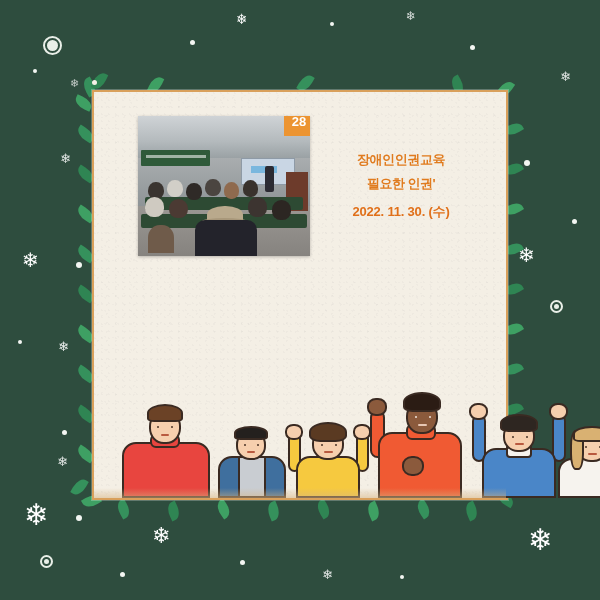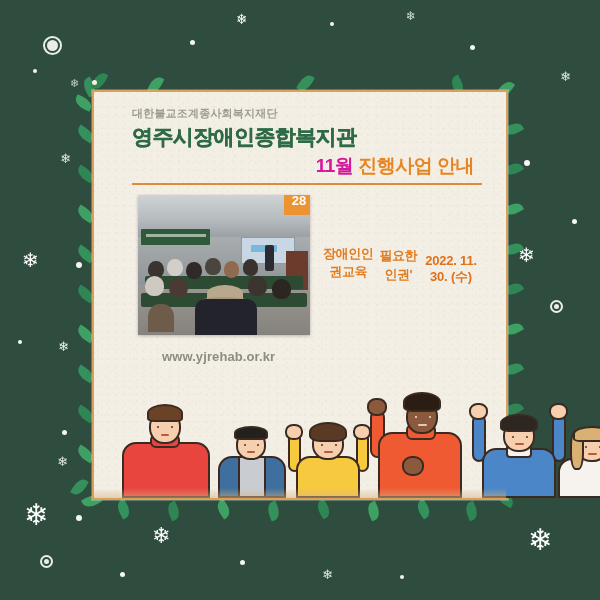--- a/index.html
+++ b/index.html
@@ -75,21 +75,21 @@
   .row-seat{position:absolute;background:#2d4a33;border-radius:2px;}
   .head{position:absolute;border-radius:50% 50% 45% 45%;}
   .ph-hat{left:40%;top:64%;width:21%;height:13%;background:#b9a98c;border-radius:48% 48% 22% 22%;}
   .ph-hat:after{content:"";position:absolute;left:-12%;top:66%;width:124%;height:38%;
      background:#a8977a;border-radius:50%;}
   .ph-coat{left:33%;top:74%;width:36%;height:26%;background:#23232b;border-radius:10px 10px 0 0;}
   .badge{position:absolute;right:-4px;top:-10px;width:30px;height:30px;background:#ec9431;
      color:#fff;font-size:13px;font-weight:900;display:flex;align-items:center;justify-content:center;}
 
   
-  .info{flex:1;display:flex;flex-direction:row;align-items:center;justify-content:center;
+  .info{flex:1;display:flex;flex-direction:column;align-items:center;justify-content:center;
         padding:0 6px 0 10px;text-align:center;}
   .info-title{font-size:13px;font-weight:900;color:#e07b1e;letter-spacing:-.4px;margin-bottom:5px;}
   .info-q1{font-size:13px;font-weight:900;color:#e07b1e;letter-spacing:-.5px;line-height:1.5;}
   .info-q2{font-size:13px;font-weight:900;color:#e07b1e;letter-spacing:-.5px;line-height:1.5;}
   .info-date{font-size:13px;font-weight:900;color:#e0701a;margin-top:9px;letter-spacing:-.2px;}
 
   
   .url{font-size:13px;color:#8c8c86;font-weight:700;margin:14px 0 0 50px;letter-spacing:.1px;}
 
   
@@ -194,29 +194,20 @@
 
     <div class="leaf l3" style="left:150px;top:76px;transform:rotate(-155deg);"></div>
     <div class="leaf" style="left:300px;top:74px;transform:rotate(-150deg);"></div>
     <div class="leaf l2" style="left:452px;top:76px;transform:rotate(150deg);"></div>
     <div class="leaf l3" style="left:500px;top:80px;transform:rotate(35deg);"></div>
   </div>
 
   <div class="card">
     <div class="card-inner">
 
-      <div>
-        <div class="org">대한불교조계종사회복지재단</div>
-        <div class="center-name">영주시장애인종합복지관</div>
-        <div class="headline-row">
-          <span class="hl-month">11월</span>
-          <span class="hl-rest">진행사업 안내</span>
-        </div>
-        <div class="divider"></div>
-      </div>
 
       <div class="body-row">
 
         <div class="photo-wrap">
           <div class="ph ph-ceiling"></div>
           <div class="ph ph-wall"></div>
           <div class="ph ph-floor"></div>
           <div class="ph ph-banner"></div>
           <div class="ph ph-screen"></div>
           <div class="ph ph-podium"></div>
@@ -241,21 +232,20 @@
           <div class="badge">28</div>
         </div>
 
         <div class="info">
           <div class="info-title">장애인인권교육</div>
           <div class="info-q2">필요한 인권'</div>
           <div class="info-date">2022. 11.  30. (수)</div>
         </div>
       </div>
 
-      <div class="url">www.yjrehab.or.kr</div>
 
       <div class="people">
 
         <div class="pg" style="left:22px;width:100px;height:96px;">
           <div class="body" style="left:6px;bottom:0;width:88px;height:56px;background:#e8453f;border:2px solid #3a2a22;box-sizing:border-box;"></div>
           <div class="body" style="left:34px;bottom:50px;width:30px;height:14px;background:#e8453f;border:2px solid #3a2a22;border-radius:6px;box-sizing:border-box;"></div>
           <div class="face" style="left:33px;bottom:54px;width:32px;height:34px;background:#f6cfae;border:2px solid #3a2a22;box-sizing:border-box;"></div>
           <div class="hair" style="left:31px;bottom:76px;width:36px;height:18px;background:#6b4226;border-radius:50% 50% 20% 20%;border:2px solid #3a2a22;box-sizing:border-box;"></div>
           <div class="eye" style="left:41px;bottom:70px;"></div>
           <div class="eye" style="left:55px;bottom:70px;"></div>

